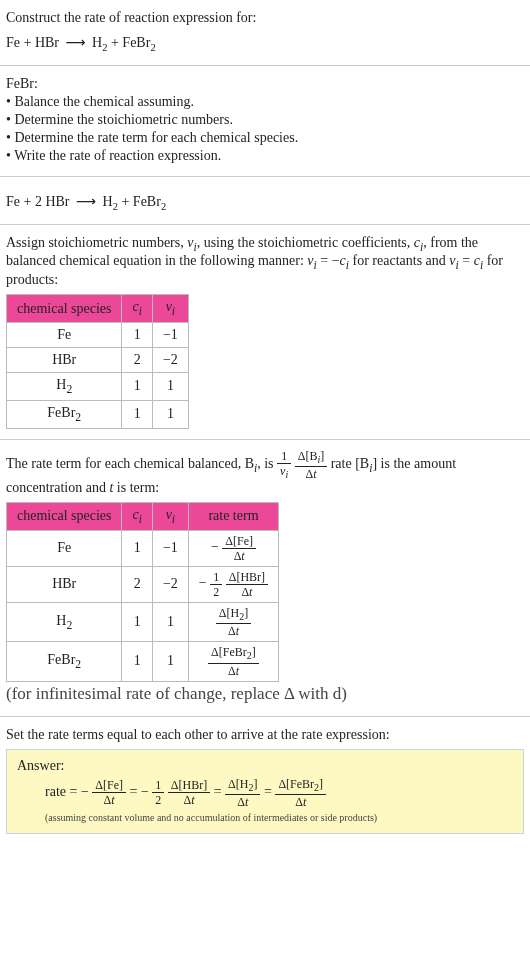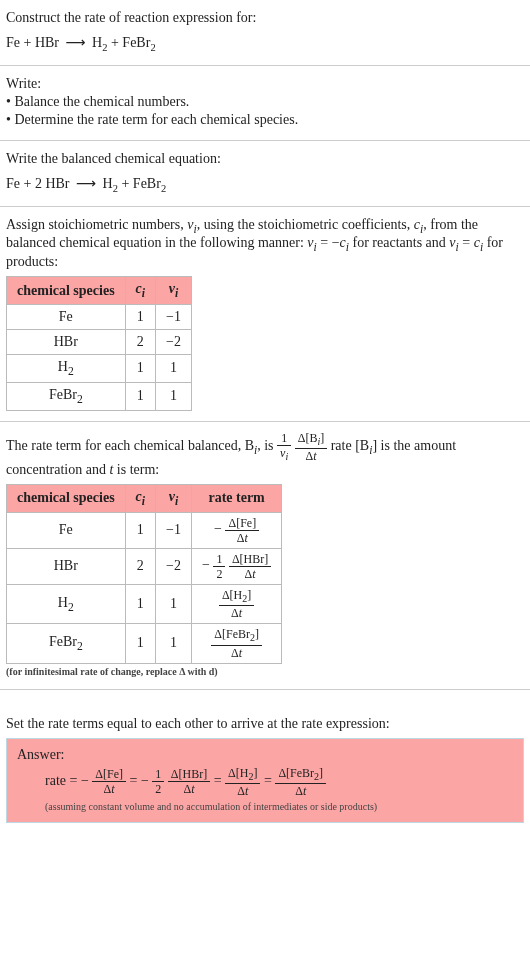--- a/index.html
+++ b/index.html
@@ -8,74 +8,75 @@
     font-family: Georgia, 'Times New Roman', serif;
     font-size: 14px;
     color: #222;
     width: 530px;
     background: #fff;
   }
   .section {
     border-bottom: 1px solid #ccc;
     padding: 8px 6px 10px 6px;
   }
-  .section:last-of-type { border-bottom: none; margin-top: 16px; }
+  .section:last-of-type { border-bottom: none; }
   .subline { margin: 2px 0; }
   .eq { font-family: Georgia, serif; margin-top: 8px; }
   .eq sub { font-size: 0.75em; }
   .arrow { display:inline-block; padding:0 3px; }
   table.stoich {
     border-collapse: collapse;
     margin-top: 6px;
   }
   table.stoich th, table.stoich td {
     border: 1px solid #bbb;
     padding: 4px 10px;
     text-align: center;
     font-weight: normal;
   }
-  table.stoich th { background: #fca5a5; font-weight: bold; }
+  table.stoich th { background: #ec4899; }
   .italic { font-style: italic; }
   .frac {
     display: inline-block;
     vertical-align: middle;
     text-align: center;
     font-size: 12px;
     line-height: 1;
   }
   .frac .num { display:block; border-bottom:1px solid #222; padding:0 3px 1px; }
   .frac .den { display:block; padding:1px 3px 0; }
   .rt { white-space: nowrap; }
-  .small { font-size: 10px; color:#444;font-weight:bold; }
+  .small { font-size: 17px; color:#444; }
   .answer-box {
-    background: #fca5a5;
+    background: #fef9c3;
     border: 1px solid #bdd8e2;
     padding: 8px 10px 10px;
     margin-top: 6px;
   }
   .answer-box .ans-label { margin-bottom:4px; }
   .answer-box .rate-line { padding-left: 28px; font-family: Liberation Serif, serif; }
   .answer-box .assume { padding-left: 28px; font-size:10px; color:#444; margin-top:4px; }
 </style>
 </head>
 <body>
 
 <div class="section">
   <div class="subline">Construct the rate of reaction expression for:</div>
   <div class="subline eq">Fe + HBr <span class="arrow">⟶</span> H<sub>2</sub> + FeBr<sub>2</sub></div>
 </div>
 
 <div class="section">
-  <div class="subline">Write:</div>
-  <div class="subline">• Balance the chemical numbers.</div>
+  <div class="subline">FeBr:</div>
+  <div class="subline">• Balance the chemical assuming.</div>
+  <div class="subline">• Determine the stoichiometric numbers.</div>
   <div class="subline">• Determine the rate term for each chemical species.</div>
+  <div class="subline">• Write the rate of reaction expression.</div>
 </div>
 
 <div class="section">
-  <div class="subline">Write the balanced chemical equation:</div>
   <div class="subline eq">Fe + 2 HBr <span class="arrow">⟶</span> H<sub>2</sub> + FeBr<sub>2</sub></div>
 </div>
 
 <div class="section">
   <div class="subline">Assign stoichiometric numbers, <span class="italic">ν<sub>i</sub></span>, using the stoichiometric coefficients, <span class="italic">c<sub>i</sub></span>, from the balanced chemical equation in the following manner: <span class="italic">ν<sub>i</sub></span> = −<span class="italic">c<sub>i</sub></span> for reactants and <span class="italic">ν<sub>i</sub></span> = <span class="italic">c<sub>i</sub></span> for products:</div>
   <table class="stoich">
     <tbody>
         <tr>
       <th>chemical species</th>
       <th><span class="italic">c<sub>i</sub></span></th>

